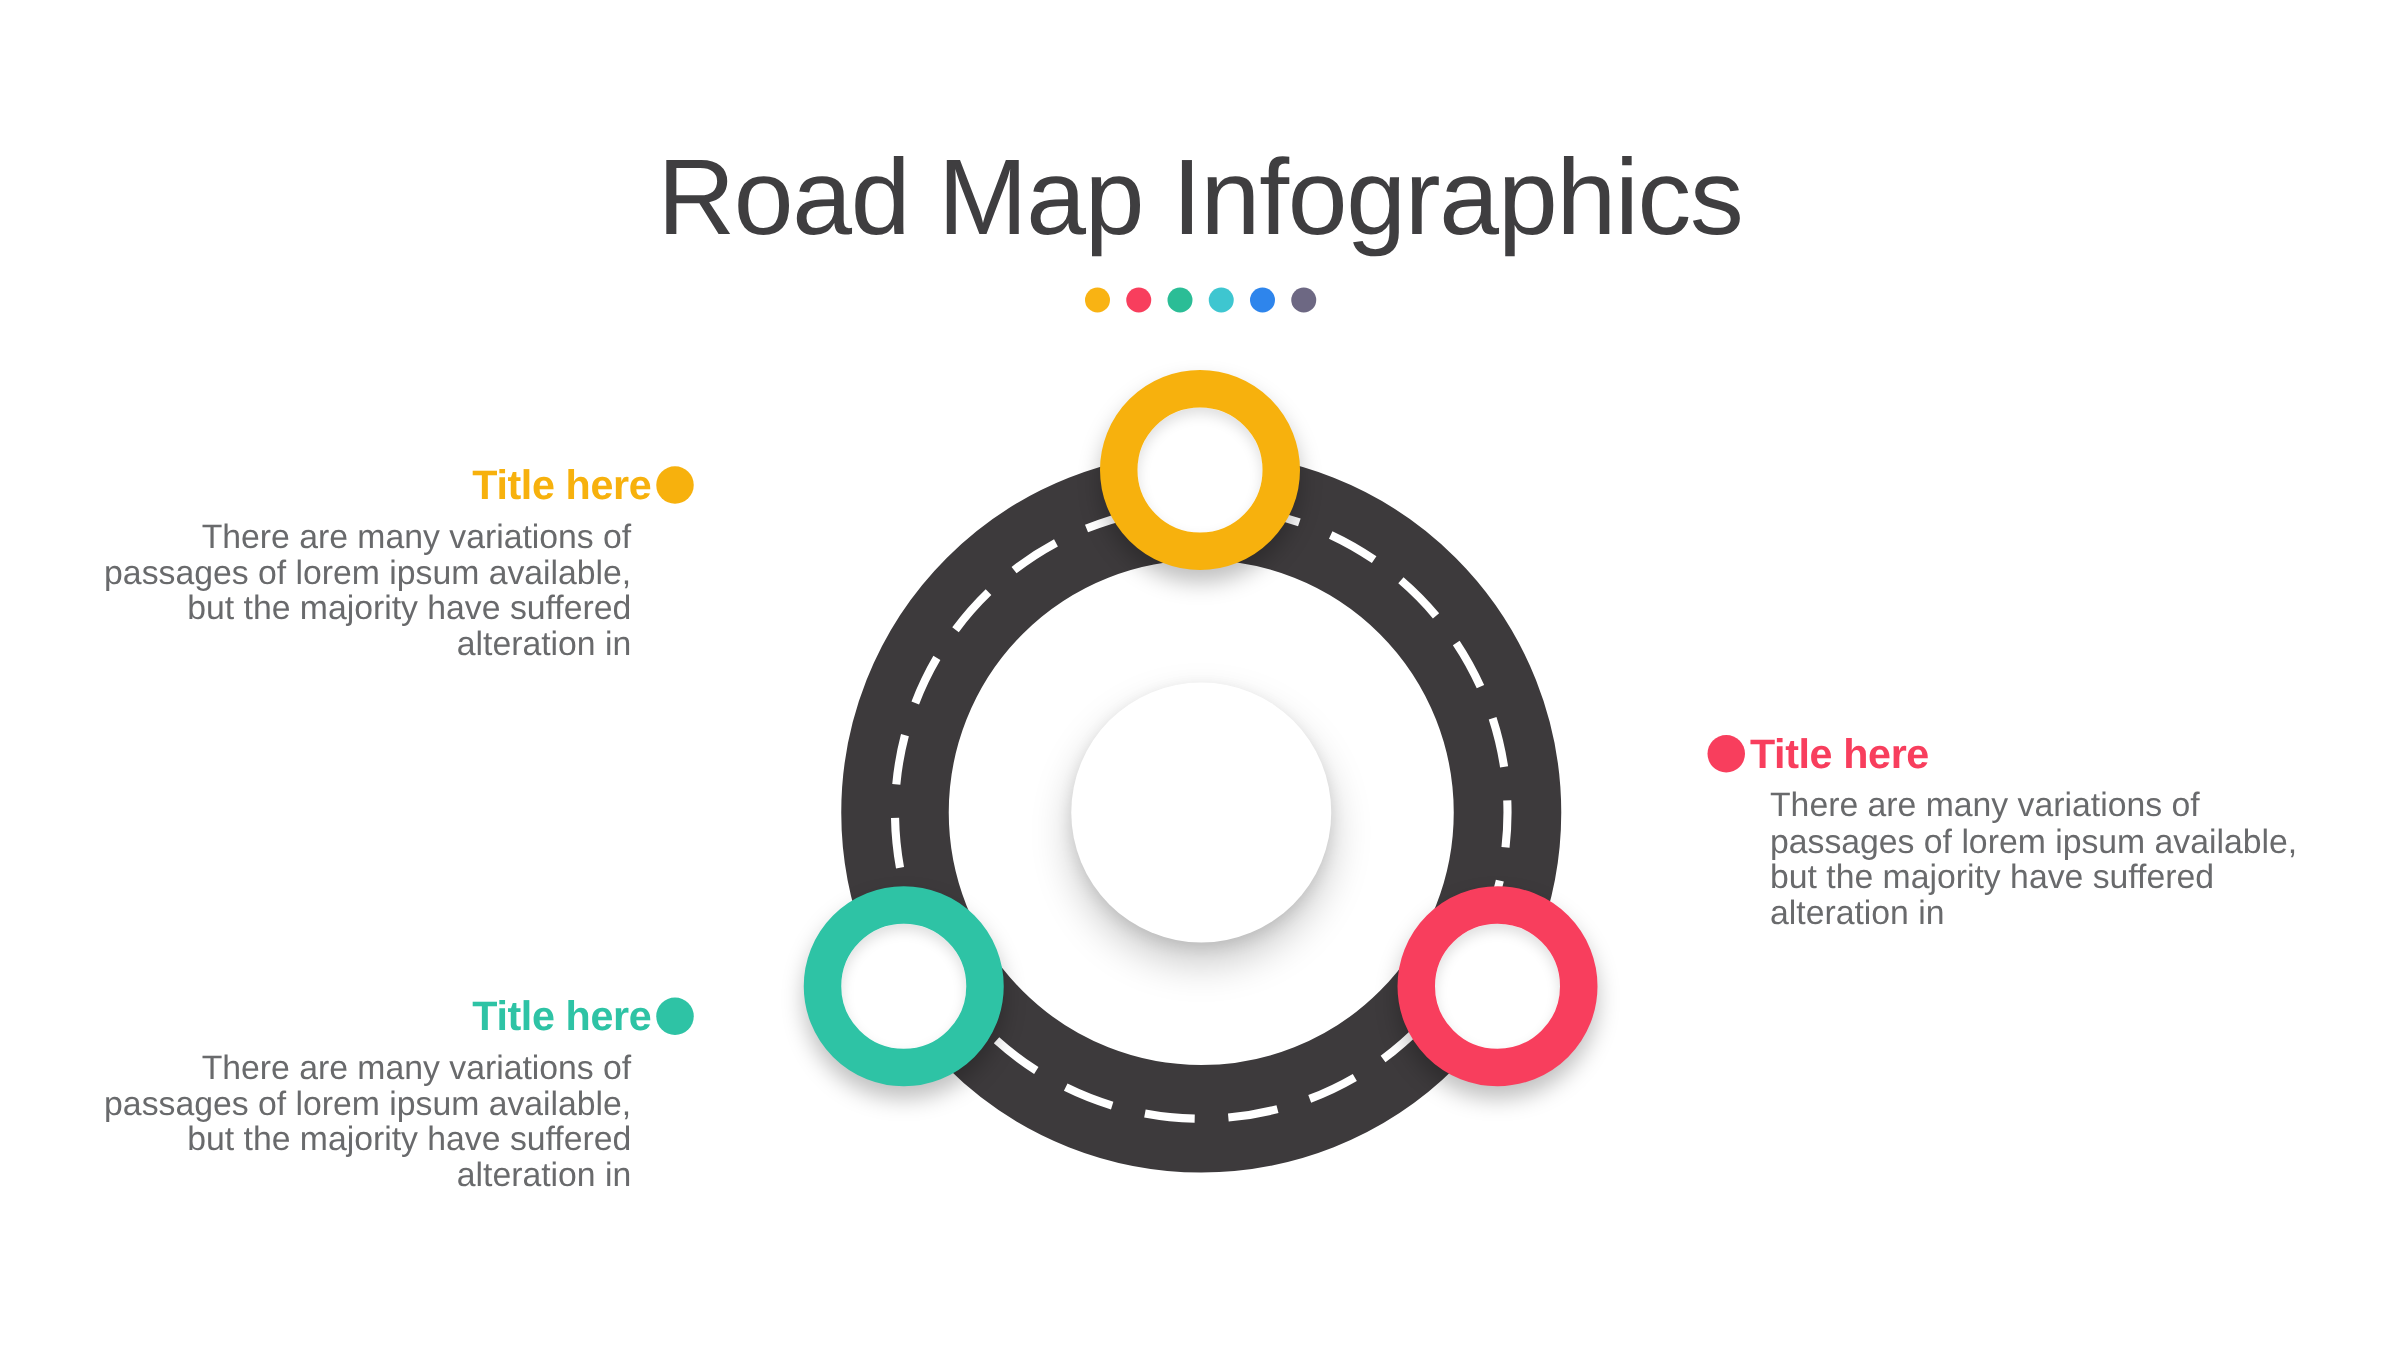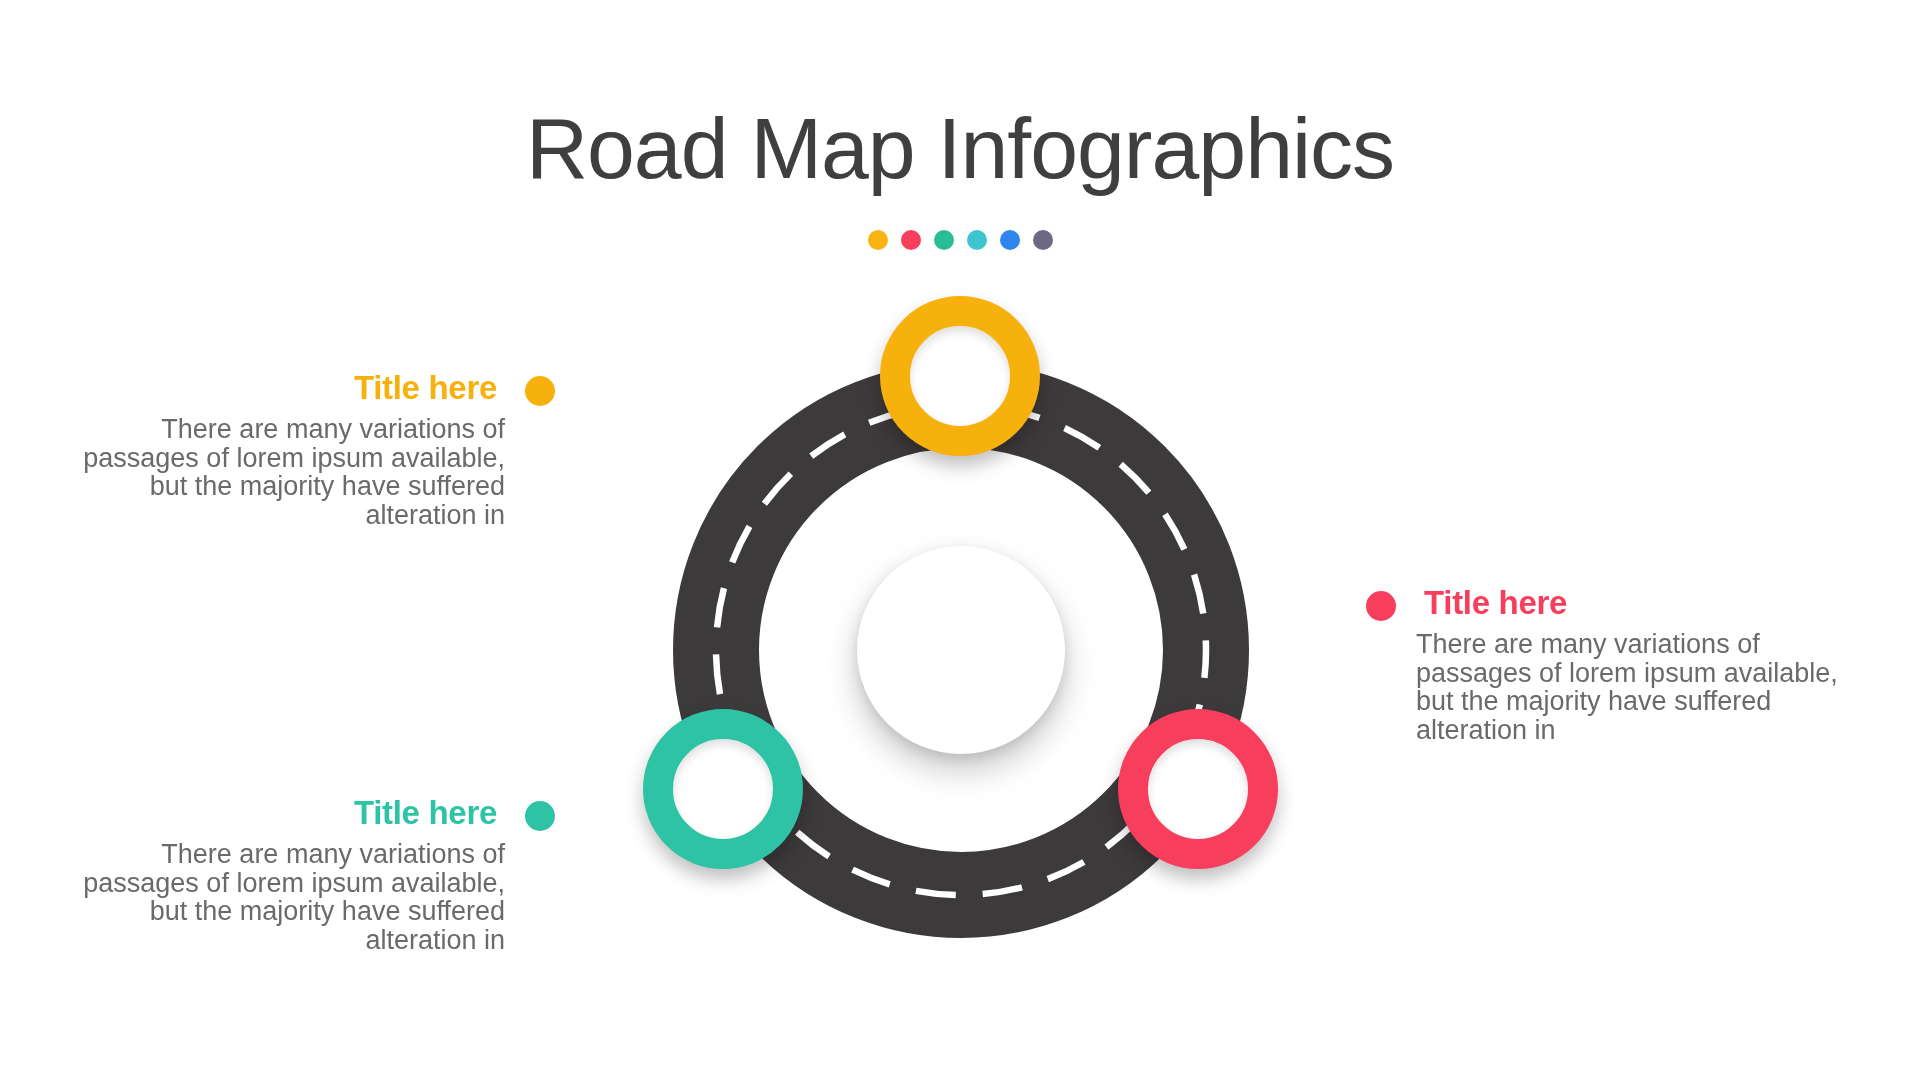--- a/index.html
+++ b/index.html
@@ -9,21 +9,21 @@
     width: 1920px;
     height: 1080px;
     background: #ffffff;
     overflow: hidden;
     font-family: "Liberation Sans", "DejaVu Sans", sans-serif;
   }
 
   
   .main-title {
     position: absolute;
-    top: 103px;
+    top: 113px;
     left: 0;
     width: 100%;
     text-align: center;
     font-size: 86px;
     font-weight: 500;
     letter-spacing: -1px;
     line-height: 1.05;
   }
   .dots-row {
     position: absolute;
@@ -71,22 +71,22 @@
     box-shadow: 0 10px 18px rgba(0,0,0,0.25), inset 0 5px 10px rgba(0,0,0,0.13);
   }
   .marker-top          { left: 880px;  top: 296px; }
   .marker-bottom-left  { left: 643px;  top: 709px; }
   .marker-bottom-right { left: 1118px; top: 709px; }
 
   
   .block { position: absolute; }
   .block-header {
     display: flex;
-    align-items: flex-end;
-    gap: 28px;
+    align-items: center;
+    gap: 4px;
     height: 36px;
   }
   .block-header.align-right { justify-content: flex-end; }
   .block-title {
     font-size: 33px;
     font-weight: bold;
     letter-spacing: -0.3px;
     line-height: 36px;
     white-space: nowrap;
   }

